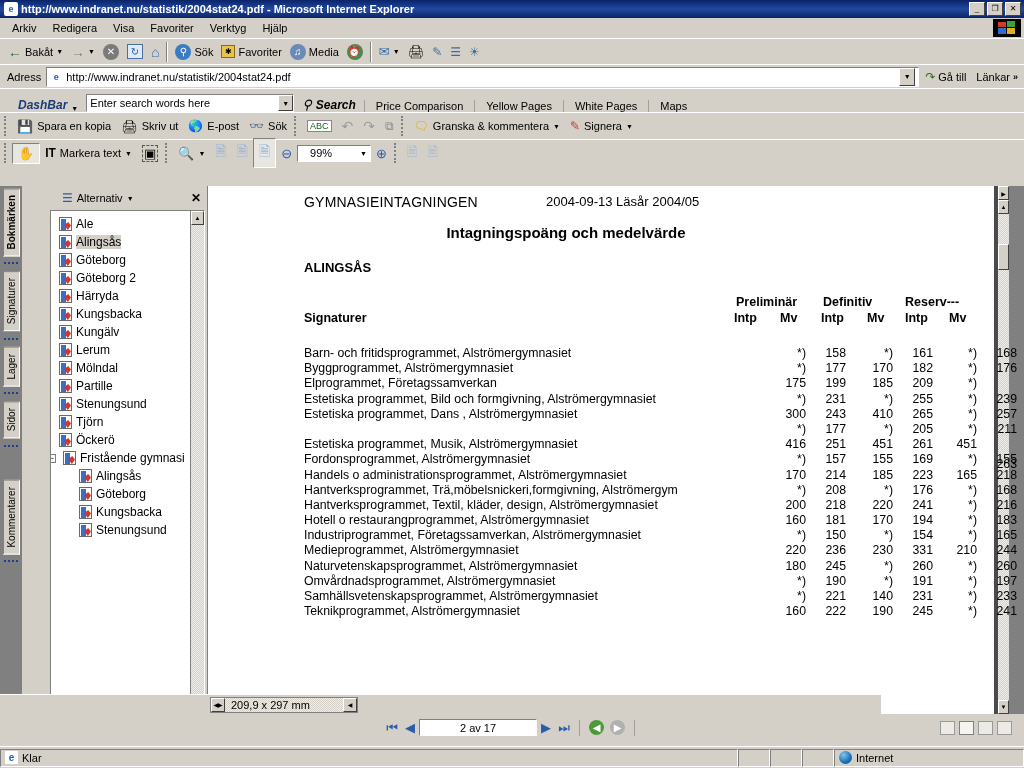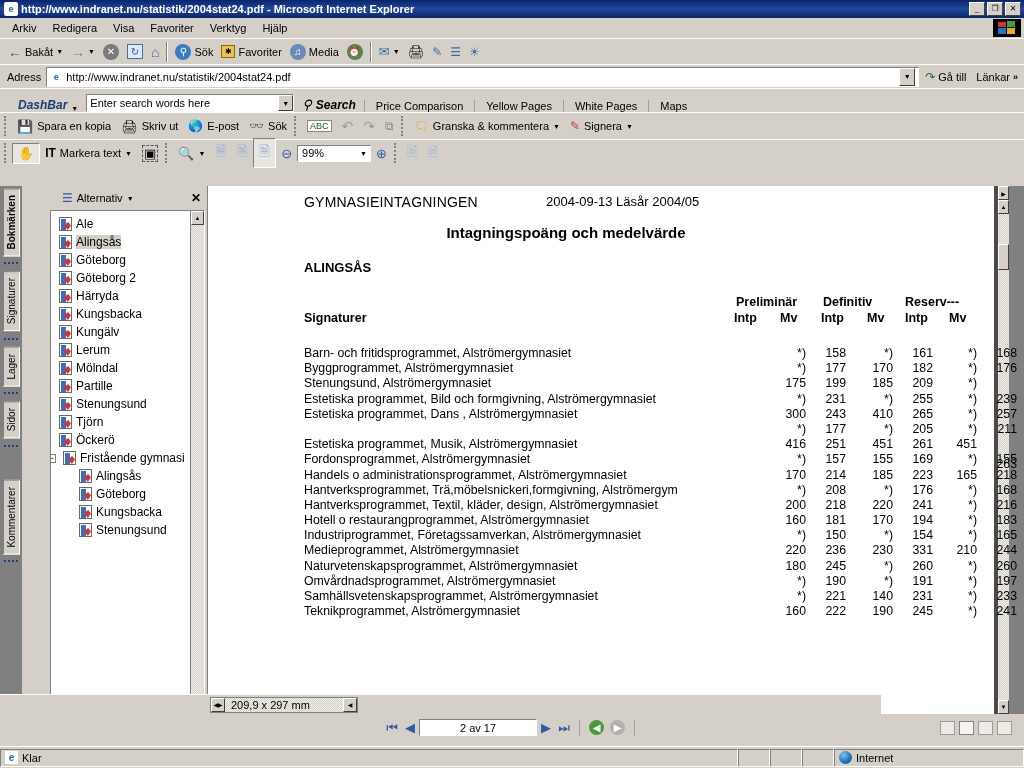--- a/index.html
+++ b/index.html
@@ -108,21 +108,21 @@
     display: flex; align-items: center;
     border-top: 1px solid #fff;
     padding-left: 2px;
   }
   .grip { width:4px; height:20px; border-left:2px dotted #808080; margin: 0 4px 0 2px; }
   .acro-btn { display:flex; align-items:center; gap:4px; padding: 2px 5px; font-size: 11px; white-space: nowrap;}
   .pressed { border:1px solid #808080; border-right-color:#fff;border-bottom-color:#fff; background:#e8e6e0;}
   .zoombox {
     width: 74px; height: 17px; background:#fff;
     border: 1px solid #808080; border-right-color:#fff;border-bottom-color:#fff;
-    display:flex;align-items:center;padding-left:4px;font-size:11px;
+    display:flex;align-items:center;padding-left:12px;font-size:11px;
   }
   .zoom-drop { width:13px;height:17px;display:flex;align-items:center;justify-content:center;font-size:7px;}
 
   
   .main {
     position:absolute; left:0; top:186px; width:1024px; height:528px;
     display:flex; background:#808080;
   }
   .sidetabs {
     width: 22px; background: #808080;
@@ -600,21 +600,21 @@
               <div class="row">
                 <span class="nm">Byggprogrammet,  Alströmergymnasiet</span>
                 <span class="c" style="left: 560px;">*)</span>
                 <span class="c" style="left: 600px;">177</span>
                 <span class="c" style="left: 647px;">170</span>
                 <span class="c" style="left: 687px;">182</span>
                 <span class="c" style="left: 731px;">*)</span>
                 <span class="c" style="left: 771px;">176</span>
               </div>
               <div class="row">
-                <span class="nm">Stenungsund,  Alströmergymnasiet</span>
+                <span class="nm">Elprogrammet,  Företagssamverkan</span>
                 <span class="c" style="left: 560px;">175</span>
                 <span class="c" style="left: 600px;">199</span>
                 <span class="c" style="left: 647px;">185</span>
                 <span class="c" style="left: 687px;">209</span>
                 <span class="c" style="left: 731px;">*)</span>
                 <span class="c" style="left: 803px;">198</span>
               </div>
               <div class="row">
                 <span class="nm">Estetiska programmet, Bild och formgivning,  Alströmergymnasiet</span>
                 <span class="c" style="left: 560px;">*)</span>

